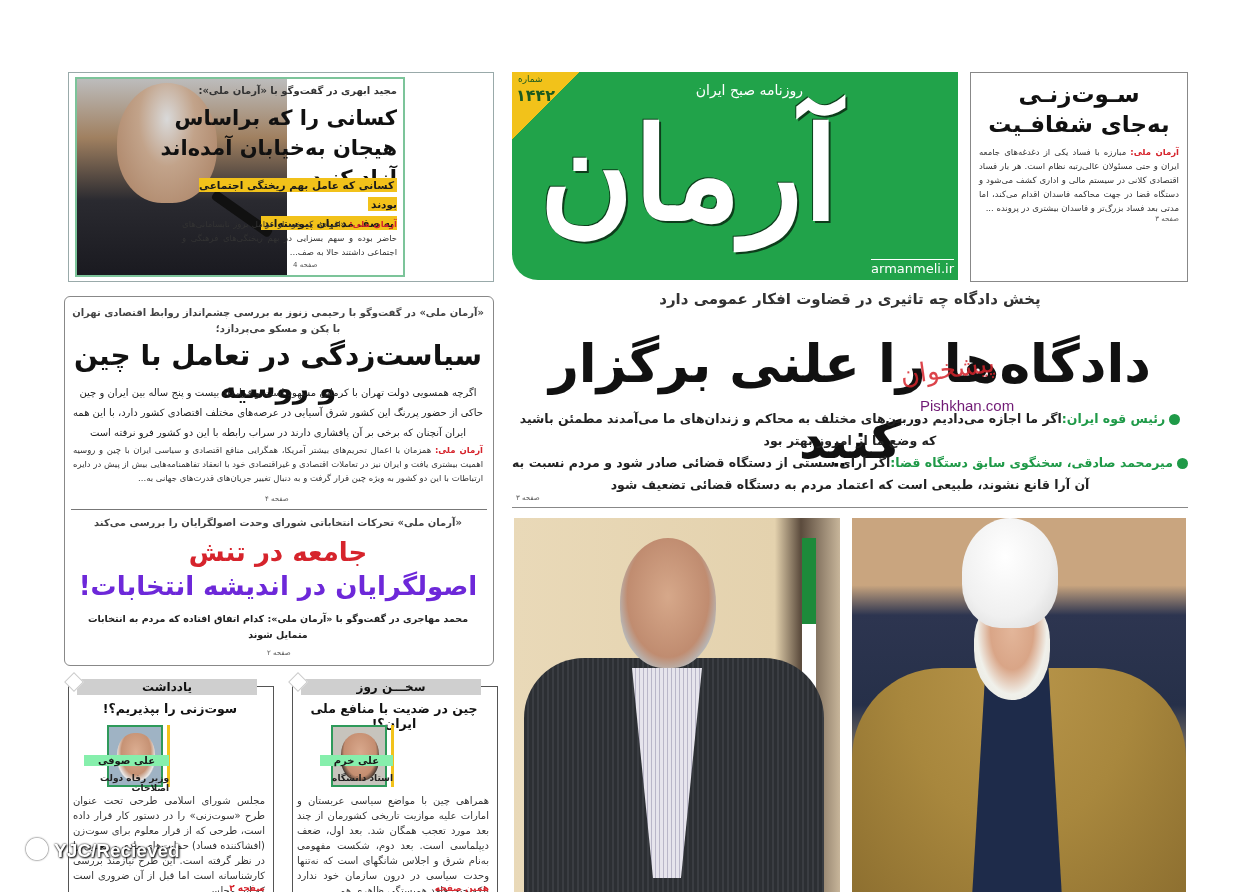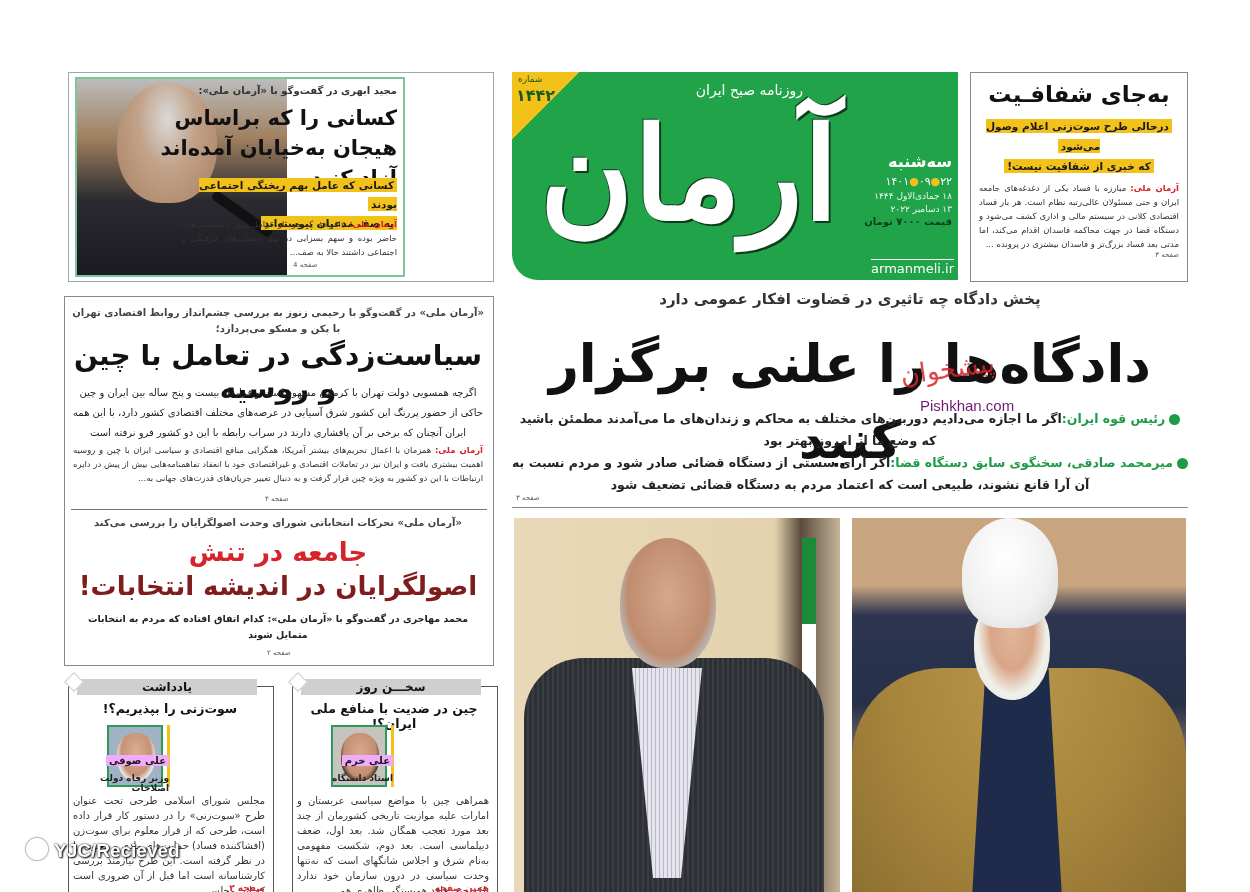--- a/index.html
+++ b/index.html
@@ -37,44 +37,44 @@
   .tl-inner { left: 6px; top: 4px; width: 330px; height: 200px; border: 2px solid #7cc49a; }
   .tl-photo { left: 0; top: 0; width: 210px; height: 196px; background: linear-gradient(180deg, #bcbcbc 0%, #a08060 30%, #2a2a30 62%, #1a1a20 100%); overflow: hidden; }
   .photo-head { position: absolute; left: 40px; top: 4px; width: 100px; height: 120px; border-radius: 50% 50% 45% 45%; background: radial-gradient(ellipse at 50% 30%, #d9d9d9 0%, #c2a38a 40%, #a87e60 100%); }
   .photo-mic { position: absolute; left: 130px; top: 130px; width: 70px; height: 10px; background: #111; transform: rotate(35deg); border-radius: 4px; }
   .tl-kicker { right: 6px; top: 6px; font-size: 10px; font-weight: bold; color: #333; }
   .tl-title { right: 6px; top: 24px; width: 250px; font-size: 21px; font-weight: bold; line-height: 30px; text-align: right; color: #111; }
   .tl-sub { right: 6px; top: 96px; width: 230px; text-align: right; line-height: 17px; }
   .tl-body { right: 6px; top: 138px; width: 215px; }
 
   
-  .ml-box { left: 64px; top: 296px; width: 430px; height: 370px; border: 1px solid #888; border-radius: 0; background: #fff; }
+  .ml-box { left: 64px; top: 296px; width: 430px; height: 370px; border: 1px solid #888; border-radius: 6px; background: #fff; }
   .ml-kicker { right: 8px; top: 8px; width: 414px; font-size: 10px; font-weight: bold; color: #444; text-align: center; line-height: 16px; }
   .ml-title { right: 8px; top: 42px; width: 414px; font-size: 28px; font-weight: bold; text-align: center; color: #111; }
   .ml-lead { right: 8px; top: 86px; width: 414px; font-size: 10px; font-weight: normal; text-align: center; line-height: 20px; color: #222; }
   .ml-body { right: 10px; top: 146px; width: 410px; }
   .ml-page1 { left: 200px; top: 198px; }
   .ml-divider { left: 6px; top: 212px; width: 416px; height: 1px; background: #777; }
   .ml-kicker2 { right: 8px; top: 220px; width: 414px; font-size: 10px; font-weight: bold; color: #444; text-align: center; }
   .ml-title-red { right: 8px; top: 240px; width: 414px; font-size: 26px; font-weight: bold; color: #d6242c; text-align: center; }
-  .ml-title2 { right: 8px; top: 274px; width: 414px; font-size: 26px; font-weight: bold; color: #7f1d1d; text-align: center; }
+  .ml-title2 { right: 8px; top: 274px; width: 414px; font-size: 26px; font-weight: bold; color: #6d28d9; text-align: center; }
   .ml-lines { right: 8px; top: 314px; width: 414px; font-size: 9.5px; font-weight: bold; text-align: center; line-height: 16px; color: #222; }
   .ml-page2 { left: 202px; top: 352px; }
 
   
   .col-box { top: 686px; width: 206px; height: 206px; border: 1px solid #555; border-bottom: none; background: #fff; }
   .col-a { left: 292px; }
   .col-b { left: 68px; }
   .col-head { left: 8px; top: -8px; width: 180px; height: 16px; background: #cfcfcf; font-size: 12px; font-weight: bold; text-align: center; line-height: 16px; color: #111; }
   .col-head-diamond { left: -2px; top: -12px; width: 14px; height: 14px; background: #fff; border: 1px solid #ccc; transform: rotate(45deg); }
   .col-title { right: 6px; top: 14px; width: 194px; font-size: 12.5px; font-weight: bold; text-align: center; color: #111; }
   .col-photo { left: 38px; top: 38px; width: 56px; height: 62px; border: 2px solid #2e9a5a; overflow: hidden; }
   .col-photo-face { position: absolute; left: 8px; top: 6px; width: 38px; height: 48px; border-radius: 45%; }
   .col-bar { left: 98px; top: 38px; width: 3px; height: 62px; background: #f2c21a; }
-  .col-author { right: 104px; top: 68px; font-size: 10px; font-weight: bold; background: #f0abfc; padding: 0 3px; }
+  .col-author { right: 104px; top: 68px; font-size: 10px; font-weight: bold; background: #86efac; padding: 0 14px; }
   .col-role { right: 104px; top: 86px; font-size: 9px; font-weight: bold; color: #222; }
   .col-body { right: 8px; top: 106px; width: 192px; font-size: 10px; line-height: 15px; color: #333; text-align: justify; }
   .col-more { right: 8px; top: 196px; font-size: 9px; font-weight: bold; color: #d6242c; }
 
   
   .main-kicker { left: 512px; top: 290px; width: 676px; text-align: center; font-size: 15px; font-weight: bold; color: #333; }
   .main-title { left: 512px; top: 326px; width: 676px; text-align: center; font-size: 52px; font-weight: bold; color: #111; letter-spacing: -1px; line-height: 76px; }
   .watermark-fa { left: 900px; top: 354px; font-family: "DejaVu Serif", serif; font-size: 26px; color: #d6242c; opacity: 0.85; transform: rotate(-8deg); }
   .watermark-en { left: 920px; top: 397px; font-family: "Liberation Sans", sans-serif; font-size: 15px; color: #701a75; direction: ltr; }
   .main-bullets { left: 512px; top: 408px; width: 676px; font-size: 12.5px; font-weight: bold; line-height: 22px; text-align: center; color: #222; }
@@ -102,38 +102,26 @@
 </style>
 </head>
 <body>
 
 <div class="abs masthead">
   <div class="abs issue-corner"></div>
   <div class="abs issue-label">شماره</div>
   <div class="abs issue-num">۱۴۴۲</div>
   <div class="abs logo-text">آرمان ملی</div>
   <div class="abs subtitle">روزنامه صبح ایران</div>
-  <div class="abs date-block">
-    <div class="date-day">سه‌شنبه</div>
-    <div class="date-solar">
-      <span>۲۲</span><span class="date-dot">●</span><span>۰۹</span><span class="date-dot">●</span><span>۱۴۰۱</span>
-    </div>
-    <div class="date-lunar">۱۸ جمادی‌الاول ۱۴۴۴</div>
-    <div class="date-greg">۱۳ دسامبر ۲۰۲۲</div>
-    <div class="price">قیمت ۷۰۰۰ تومان</div>
-  </div>
   <div class="abs site">armanmeli.ir</div>
 </div>
 
 <div class="abs tr-box">
+  <div class="tr-title">سـوت‌زنـی</div>
   <div class="tr-title">به‌جای شفافـیت</div>
-  <div class="tr-sub">
-    <span class="hl-yellow">درحالی طرح سوت‌زنی اعلام وصول می‌شود</span><br>
-    <span class="hl-yellow">که خبری از شفافیت نیست!</span>
-  </div>
   <p class="body-small" style="margin-top:6px">
     <span class="red-lead">آرمان ملی:</span><span> مبارزه با فساد یکی از دغدغه‌های جامعه ایران و حتی مسئولان عالی‌رتبه نظام است. هر بار فساد اقتصادی کلانی در سیستم مالی و اداری کشف می‌شود و دستگاه قضا در جهت محاکمه فاسدان اقدام می‌کند، اما مدتی بعد فساد بزرگ‌تر و فاسدان بیشتری در پرونده ...</span>
   </p>
   <div class="page-ref">صفحه ۳</div>
 </div>
 
 <div class="abs tl-box">
   <div class="abs tl-inner">
     <div class="abs tl-photo">
       <div class="photo-head"></div>

